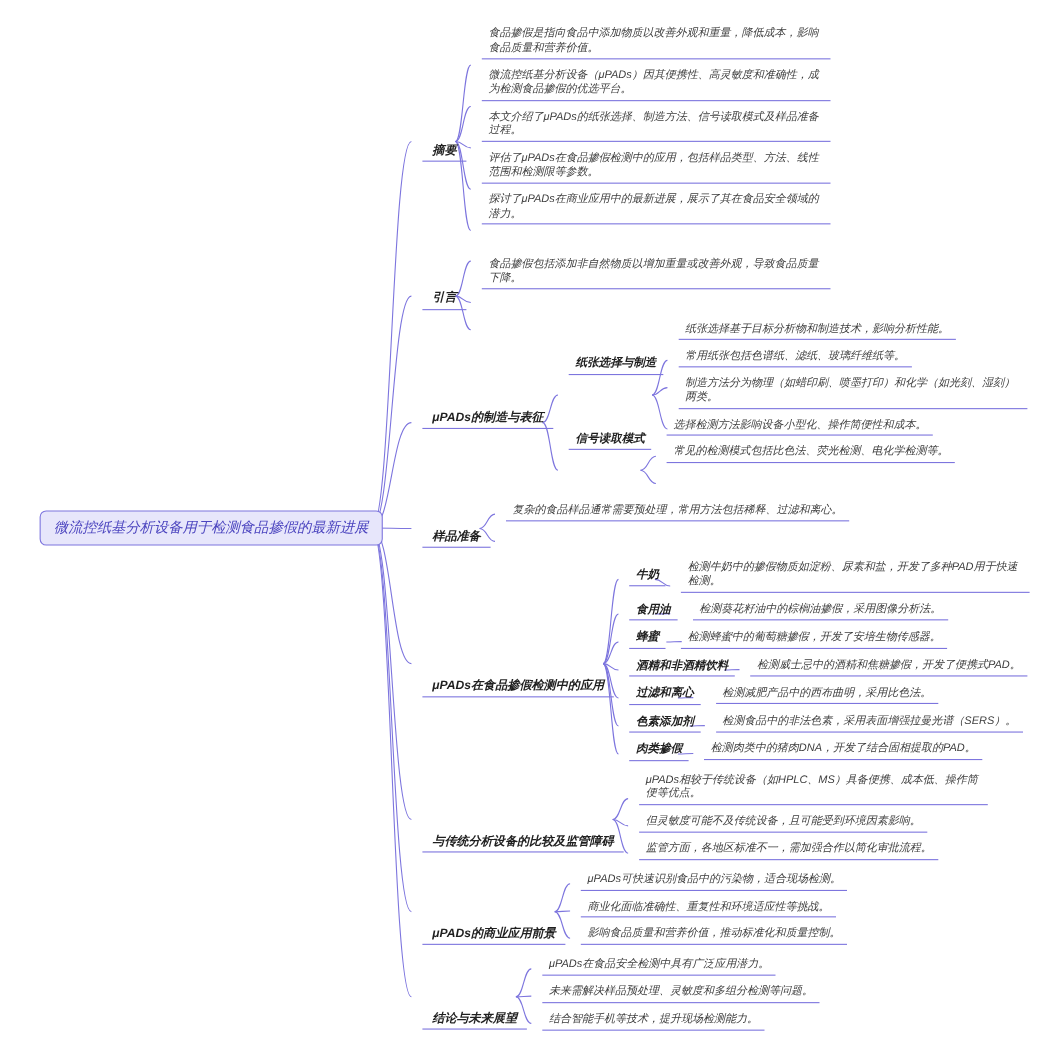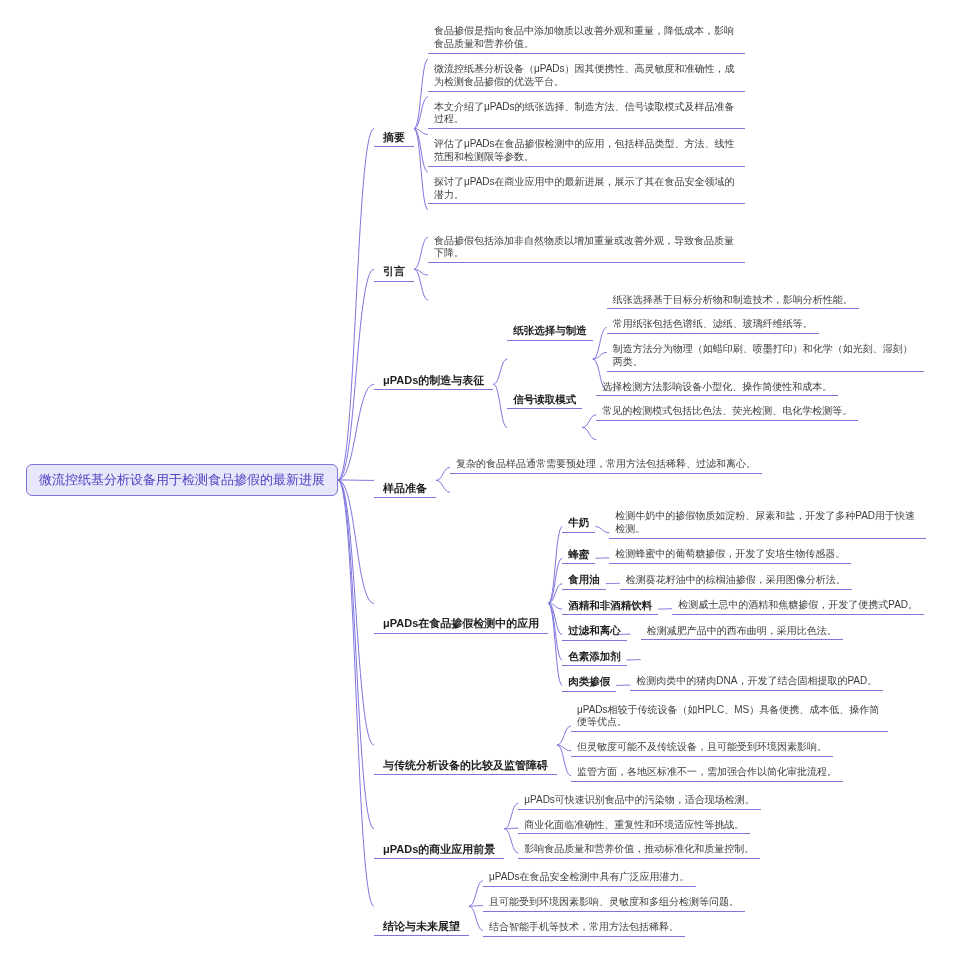--- a/index.html
+++ b/index.html
@@ -22,31 +22,33 @@
     display:flex;align-items:center;z-index:1;
   }
   .node{display:flex;flex-direction:row;align-items:center;}
   .children{display:flex;flex-direction:column;justify-content:center;row-gap:7px;margin-left:14px;}
   .node.depth-0 > .children{margin-left:36px;row-gap:10px;}
   .label{
     flex-shrink:0;align-self:center;
     font-size:10px;line-height:1.28;color:var(--leaf-text);
     padding:2px 6px;border-bottom:1px solid var(--line);
     max-width:305px;
+    font-style:italic;
   }
   .label.group{font-weight:bold;color:var(--topic-text);white-space:nowrap;font-size:10.5px;}
   .node.depth-1 > .label{font-size:11px;padding:2px 9px;margin-top:48px;}
   .label.root{
     font-weight:normal;white-space:nowrap;max-width:none;
     background:var(--root-bg);
     border:1px solid var(--root-border);
     border-radius:6px;
     color:var(--root-text);
     font-size:13px;line-height:1.3;
     padding:7px 12px;
+    margin-left:10px;
   }
 </style>
 </head>
 <body>
 
 <div id="map">
   <svg id="links" xmlns="http://www.w3.org/2000/svg">
       <path d="M 338 479.9921875 C 356 479.9921875, 356 128.65625, 374 128.65625" fill="none" stroke="#7D75DE" stroke-width="1"></path>
       <path d="M 338 479.9921875 C 356 479.9921875, 356 269.234375, 374 269.234375" fill="none" stroke="#7D75DE" stroke-width="1"></path>
       <path d="M 338 479.9921875 C 356 479.9921875, 356 384.21875, 374 384.21875" fill="none" stroke="#7D75DE" stroke-width="1"></path>
@@ -171,53 +173,58 @@
             <div class="children">
               <div class="node depth-2">
                 <div class="label group">牛奶</div>
                 <div class="children">
                   <div class="node depth-3">
                     <div class="label leaf">检测牛奶中的掺假物质如淀粉、尿素和盐，开发了多种PAD用于快速检测。</div>
                   </div>
                 </div>
               </div>
               <div class="node depth-2">
+                <div class="label group">食用油</div>
+                <div class="children">
+                  <div class="node depth-3">
+                    <div class="label leaf">检测葵花籽油中的棕榈油掺假，采用图像分析法。</div>
+                  </div>
+                </div>
+              </div>
+              <div class="node depth-2">
                 <div class="label group">蜂蜜</div>
                 <div class="children">
                   <div class="node depth-3">
                     <div class="label leaf">检测蜂蜜中的葡萄糖掺假，开发了安培生物传感器。</div>
                   </div>
                 </div>
               </div>
               <div class="node depth-2">
-                <div class="label group">食用油</div>
-                <div class="children">
-                  <div class="node depth-3">
-                    <div class="label leaf">检测葵花籽油中的棕榈油掺假，采用图像分析法。</div>
-                  </div>
-                </div>
-              </div>
-              <div class="node depth-2">
                 <div class="label group">酒精和非酒精饮料</div>
                 <div class="children">
                   <div class="node depth-3">
                     <div class="label leaf">检测威士忌中的酒精和焦糖掺假，开发了便携式PAD。</div>
                   </div>
                 </div>
               </div>
               <div class="node depth-2">
                 <div class="label group">过滤和离心</div>
                 <div class="children">
                   <div class="node depth-3">
                     <div class="label leaf">检测减肥产品中的西布曲明，采用比色法。</div>
                   </div>
                 </div>
               </div>
               <div class="node depth-2">
                 <div class="label group">色素添加剂</div>
+                <div class="children">
+                  <div class="node depth-3">
+                    <div class="label leaf">检测食品中的非法色素，采用表面增强拉曼光谱（SERS）。</div>
+                  </div>
+                </div>
               </div>
               <div class="node depth-2">
                 <div class="label group">肉类掺假</div>
                 <div class="children">
                   <div class="node depth-3">
                     <div class="label leaf">检测肉类中的猪肉DNA，开发了结合固相提取的PAD。</div>
                   </div>
                 </div>
               </div>
             </div>
@@ -250,23 +257,23 @@
               </div>
             </div>
           </div>
           <div class="node depth-1">
             <div class="label group">结论与未来展望</div>
             <div class="children">
               <div class="node depth-2">
                 <div class="label leaf">μPADs在食品安全检测中具有广泛应用潜力。</div>
               </div>
               <div class="node depth-2">
-                <div class="label leaf">且可能受到环境因素影响、灵敏度和多组分检测等问题。</div>
-              </div>
-              <div class="node depth-2">
-                <div class="label leaf">结合智能手机等技术，常用方法包括稀释。</div>
+                <div class="label leaf">未来需解决样品预处理、灵敏度和多组分检测等问题。</div>
+              </div>
+              <div class="node depth-2">
+                <div class="label leaf">结合智能手机等技术，提升现场检测能力。</div>
               </div>
             </div>
           </div>
         </div>
       </div>
     </div>
 </div>
 
 </body></html>

